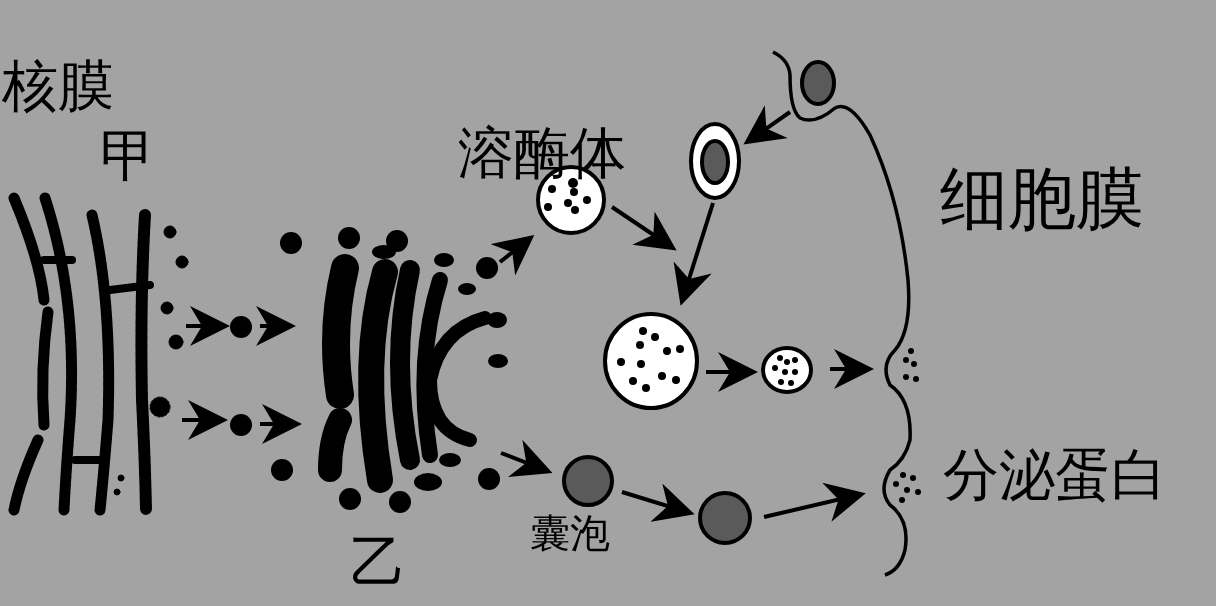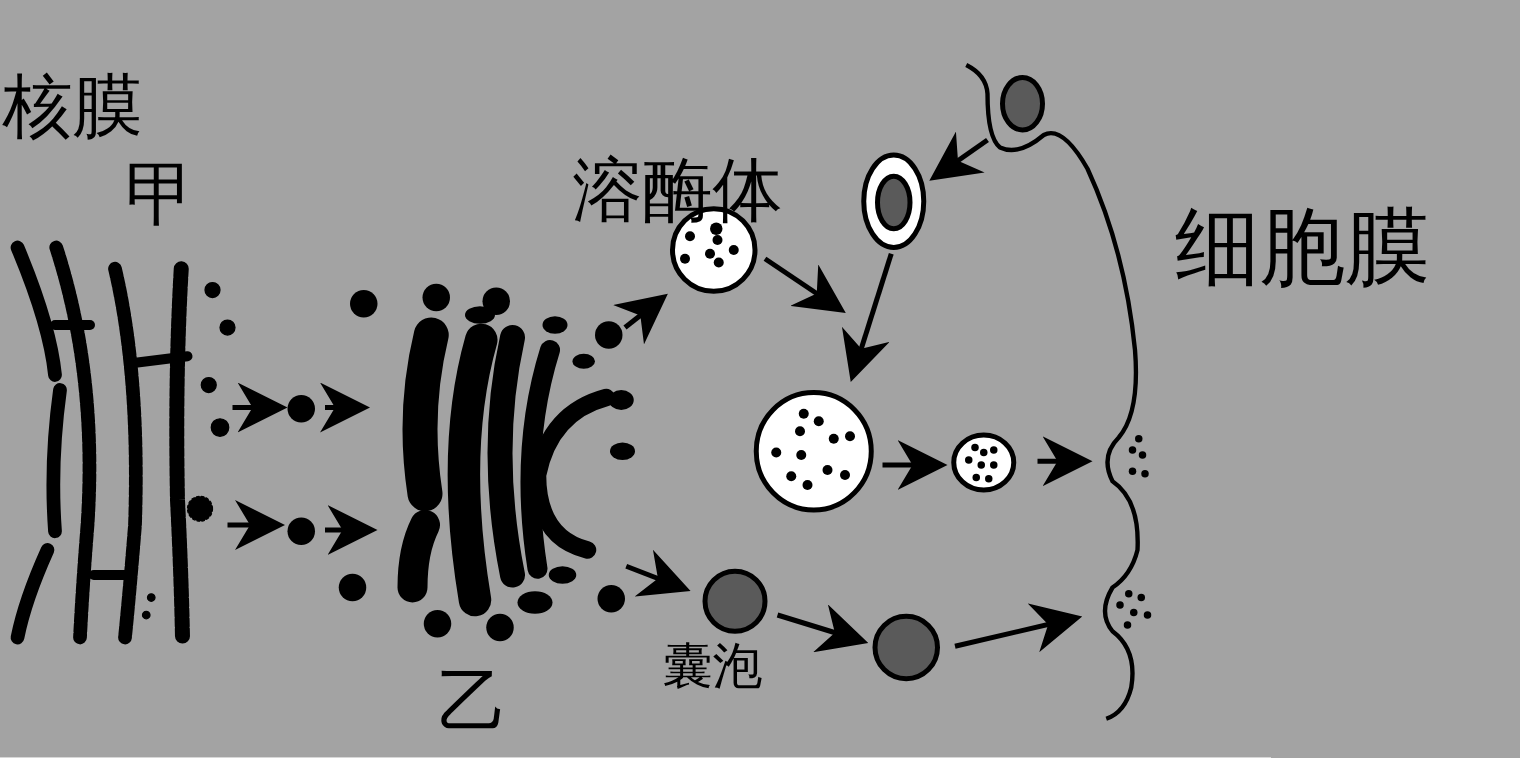--- a/index.html
+++ b/index.html
@@ -144,15 +144,16 @@
     <ellipse cx="588" cy="481" rx="24" ry="24" fill="#5a5a5a" stroke="#000" stroke-width="4"></ellipse>
     <line x1="622" y1="492" x2="687" y2="512" stroke="#000" stroke-width="4" marker-end="url(#arr)"></line>
     <ellipse cx="725" cy="518" rx="25" ry="25" fill="#5a5a5a" stroke="#000" stroke-width="4"></ellipse>
     <line x1="764" y1="517" x2="858" y2="495" stroke="#000" stroke-width="4" marker-end="url(#arr)"></line>
   </svg>
 
   <div class="lbl" style="left:2px;top:58px;font-size:56px;">核膜</div>
   <div class="lbl" style="left:100px;top:128px;font-size:56px;">甲</div>
   <div class="lbl" style="left:458px;top:85px;font-size:56px;margin-top:40px;">溶酶体</div>
   <div class="lbl" style="left:940px;top:165px;font-size:68px;">细胞膜</div>
+  <div class="lbl" style="left:943px;top:447px;font-size:56px;">分泌蛋白</div>
   <div class="lbl" style="left:530px;top:513px;font-size:40px;">囊泡</div>
   <div class="lbl" style="left:350px;top:534px;font-size:56px;">乙</div>
 </div>
 
 </body></html>

